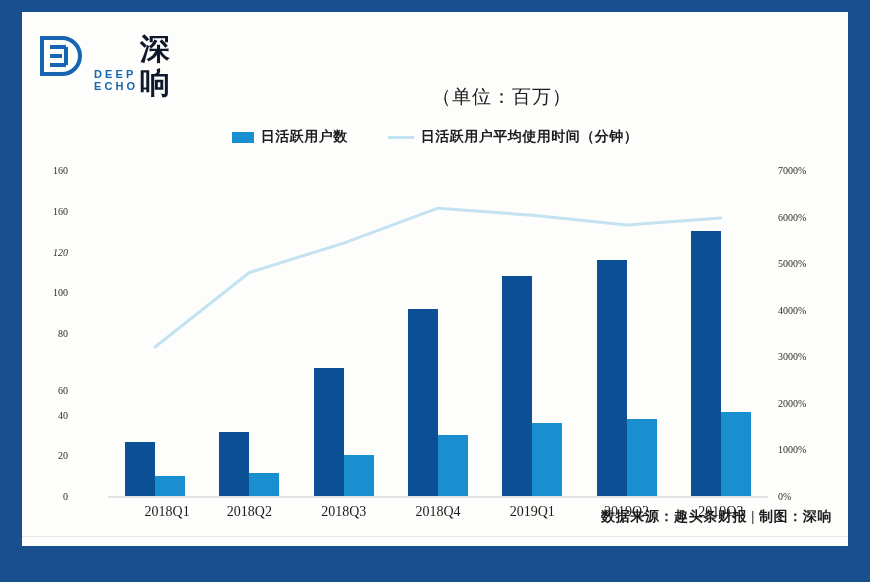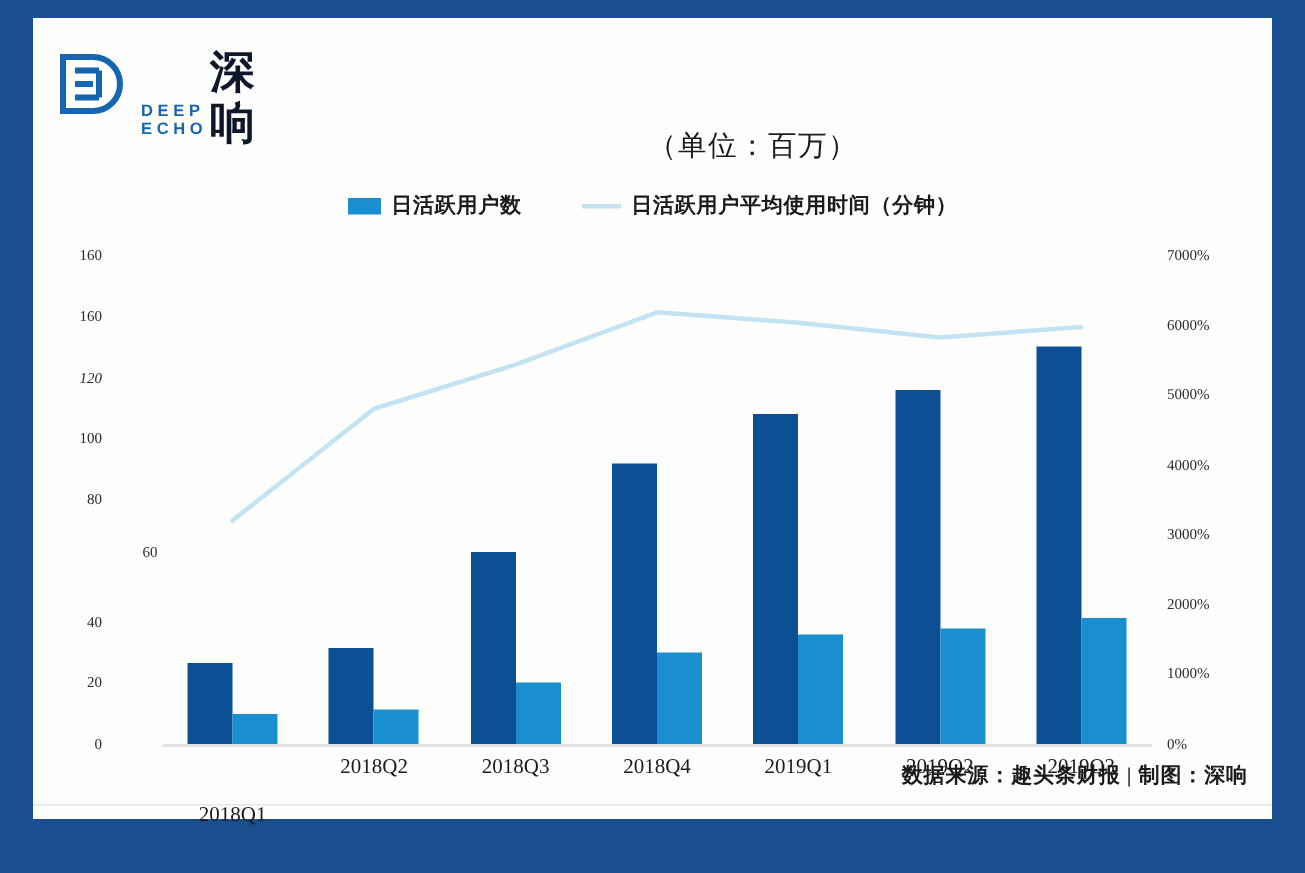--- a/index.html
+++ b/index.html
@@ -123,21 +123,21 @@
         <span class="legend-line" style="background:#c3e3f2"></span>
         <span class="legend-label">日活跃用户平均使用时间（分钟）</span>
       </div>
     </div>
 
     <div class="plot-wrap">
       <div id="yticks">
           <div class="ytick" style="top: 346px;">0</div>
           <div class="ytick" style="top: 305.25px;">20</div>
           <div class="ytick" style="top: 264.5px;">40</div>
-          <div class="ytick" style="top: 218px; margin-left: 37px;">60</div>
+          <div class="ytick" style="top: 240px;">60</div>
           <div class="ytick" style="top: 183px;">80</div>
           <div class="ytick" style="top: 142.25px;">100</div>
           <div class="ytick" style="top: 101.5px; font-style: italic;">120</div>
           <div class="ytick" style="top: 60.75px;">160</div>
           <div class="ytick" style="top: 20px;">160</div>
         </div>
       <div id="y2ticks">
           <div class="y2tick" style="top: 346px;">0%</div>
           <div class="y2tick" style="top: 299.429px;">1000%</div>
           <div class="y2tick" style="top: 252.857px;">2000%</div>
@@ -175,21 +175,21 @@
           </div>
           <div class="group" style="left: 565.714px; width: 94.2857px;">
             <div class="bar bar-mau" style="width: 30px; left: 17.1429px; height: 264.875px; background: rgb(11, 79, 149);"></div>
             <div class="bar bar-dau" style="width: 30px; left: 47.1429px; height: 83.5375px; background: rgb(26, 143, 208);"></div>
           </div>
         </div>
       <svg class="line-svg" id="lineSvg" viewBox="0 0 660 326" preserveAspectRatio="none">
         <polyline id="linePath" fill="none" stroke="#c3e3f2" stroke-width="3" stroke-linejoin="round" stroke-linecap="round" points="47.1,177.0 141.4,102.5 235.7,73.1 330.0,38.2 424.3,45.2 518.6,55.0 612.9,48.0"></polyline>
       </svg>
       <div class="xlabels" id="xlabels">
-          <div class="xlabel" style="left: 0px; width: 94.2857px; margin-top: 32px;">2018Q1</div>
+          <div class="xlabel" style="left: 12px; width: 94.2857px;">2018Q1</div>
           <div class="xlabel" style="left: 94.2857px; width: 94.2857px;">2018Q2</div>
           <div class="xlabel" style="left: 188.571px; width: 94.2857px;">2018Q3</div>
           <div class="xlabel" style="left: 282.857px; width: 94.2857px;">2018Q4</div>
           <div class="xlabel" style="left: 377.143px; width: 94.2857px;">2019Q1</div>
           <div class="xlabel" style="left: 471.429px; width: 94.2857px;">2019Q2</div>
           <div class="xlabel" style="left: 565.714px; width: 94.2857px;">2019Q3</div>
         </div>
     </div>
 
     <div class="footer-rule"></div>

